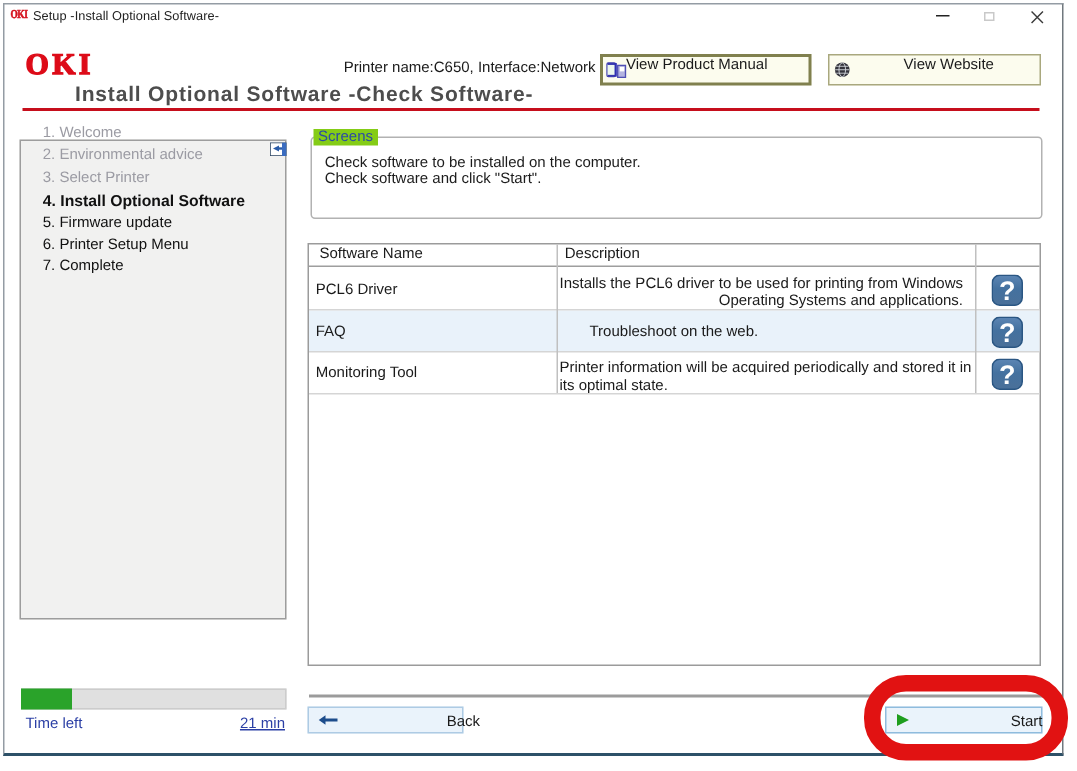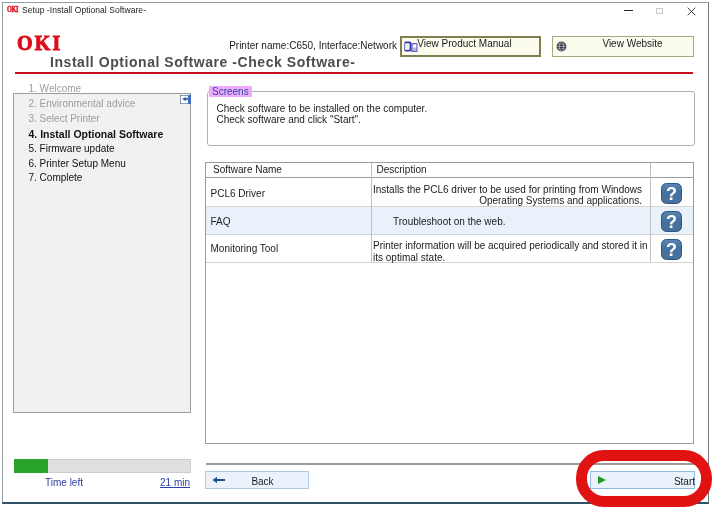--- a/index.html
+++ b/index.html
@@ -60,21 +60,21 @@
   <div style="color:#111;">7. Complete</div>
 </div>
 <svg class="abs" style="left:180px;top:95px;" width="11" height="9" viewBox="0 0 11 9">
   <rect x="0" y="0" width="11" height="9" fill="#ffffff" stroke="#27415f" stroke-width="1"></rect>
   <rect x="8" y="0" width="3" height="9" fill="#3a6cc0"></rect>
   <path d="M2 4 L6 2 L6 6 Z" fill="#2a5ca8"></path>
   <rect x="4" y="3.2" width="4" height="1.6" fill="#2a5ca8"></rect>
 </svg>
 
 <div class="abs" style="left:207px;top:91px;width:488px;height:55px;border:1px solid #b2b2b2;border-radius:3px;"></div>
-<div class="abs" style="left:209px;top:85.6px;background:#f0abfc;padding:0 3px;font-size:10px;color:#2b4aa5;">Screens</div>
+<div class="abs" style="left:209px;top:85.6px;background:#84cc16;padding:0 3px;font-size:10px;color:#2b4aa5;">Screens</div>
 <div class="abs" style="left:216.5px;top:102.9px;font-size:10px;line-height:11.5px;color:#1c1c1c;">
   Check software to be installed on the computer.<br>
   Check software and click "Start".
 </div>
 
 <div class="abs" style="left:205px;top:162px;width:489px;height:282px;border:1px solid #9b9b9b;background:#fff;"></div>
 
 <div class="abs" style="left:206px;top:177px;width:487px;height:1px;background:#9e9e9e;"></div>
 <div class="abs t10" style="left:213px;top:163.7px;">Software Name</div>
 <div class="abs t10" style="left:376.5px;top:163.7px;">Description</div>
@@ -112,28 +112,28 @@
   <rect x="0.5" y="0.5" width="20" height="20" rx="5" fill="url(#qg)" stroke="#2a5683"></rect>
   <text x="10.5" y="17" font-family="Liberation Sans,sans-serif" font-size="18" font-weight="bold" fill="#fff" text-anchor="middle">?</text>
 </svg>
 <svg class="abs" style="left:661px;top:239px;" width="21" height="21" viewBox="0 0 21 21">
   <rect x="0.5" y="0.5" width="20" height="20" rx="5" fill="url(#qg)" stroke="#2a5683"></rect>
   <text x="10.5" y="17" font-family="Liberation Sans,sans-serif" font-size="18" font-weight="bold" fill="#fff" text-anchor="middle">?</text>
 </svg>
 
 <div class="abs" style="left:14px;top:459px;width:177px;height:14px;background:#e0e0e0;border:1px solid #cccccc;"></div>
 <div class="abs" style="left:14px;top:459px;width:34px;height:14px;background:#2aa32a;"></div>
-<div class="abs" style="left:17px;top:477px;font-size:10px;color:#2b3fa5;margin-left:28px;">Time left</div>
+<div class="abs" style="left:17px;top:477px;font-size:10px;color:#2b3fa5;">Time left</div>
 <div class="abs" style="left:120px;top:477px;width:70px;text-align:right;font-size:10px;color:#2b3fa5;text-decoration:underline;">21 min</div>
 
 <div class="abs" style="left:206px;top:463px;width:494px;height:2px;background:#9b9b9b;"></div>
 
 <div class="abs" style="left:205px;top:471px;width:104px;height:18px;background:#eaf3fb;border:1px solid #aecbe4;"></div>
 <svg class="abs" style="left:212px;top:476px;" width="14" height="8" viewBox="0 0 14 8">
   <path d="M0.5 4 L5 0.8 L5 3 L13 3 L13 5 L5 5 L5 7.2 Z" fill="#1d4d8c"></path>
 </svg>
-<div class="abs" style="left:205px;top:475.5px;width:115px;text-align:center;font-size:10px;color:#1a1a1a;">Back</div>
+<div class="abs" style="left:205px;top:475.5px;width:115px;text-align:right;font-size:10px;color:#1a1a1a;">Back</div>
 
 <div class="abs" style="left:590px;top:471px;width:105px;height:18px;background:#eaf3fb;border:1px solid #8fbcdd;"></div>
 <div class="abs" style="left:598px;top:475.5px;width:0;height:0;border-left:8.5px solid #1e9e1e;border-top:4.8px solid transparent;border-bottom:4.8px solid transparent;"></div>
 <div class="abs" style="left:590px;top:475.5px;width:105px;text-align:right;font-size:10px;color:#1a1a1a;">Start</div>
 
 <div class="abs" style="left:576px;top:450px;width:136px;height:57px;border:11px solid #e11212;border-radius:28px;"></div>
 
 </body></html>

